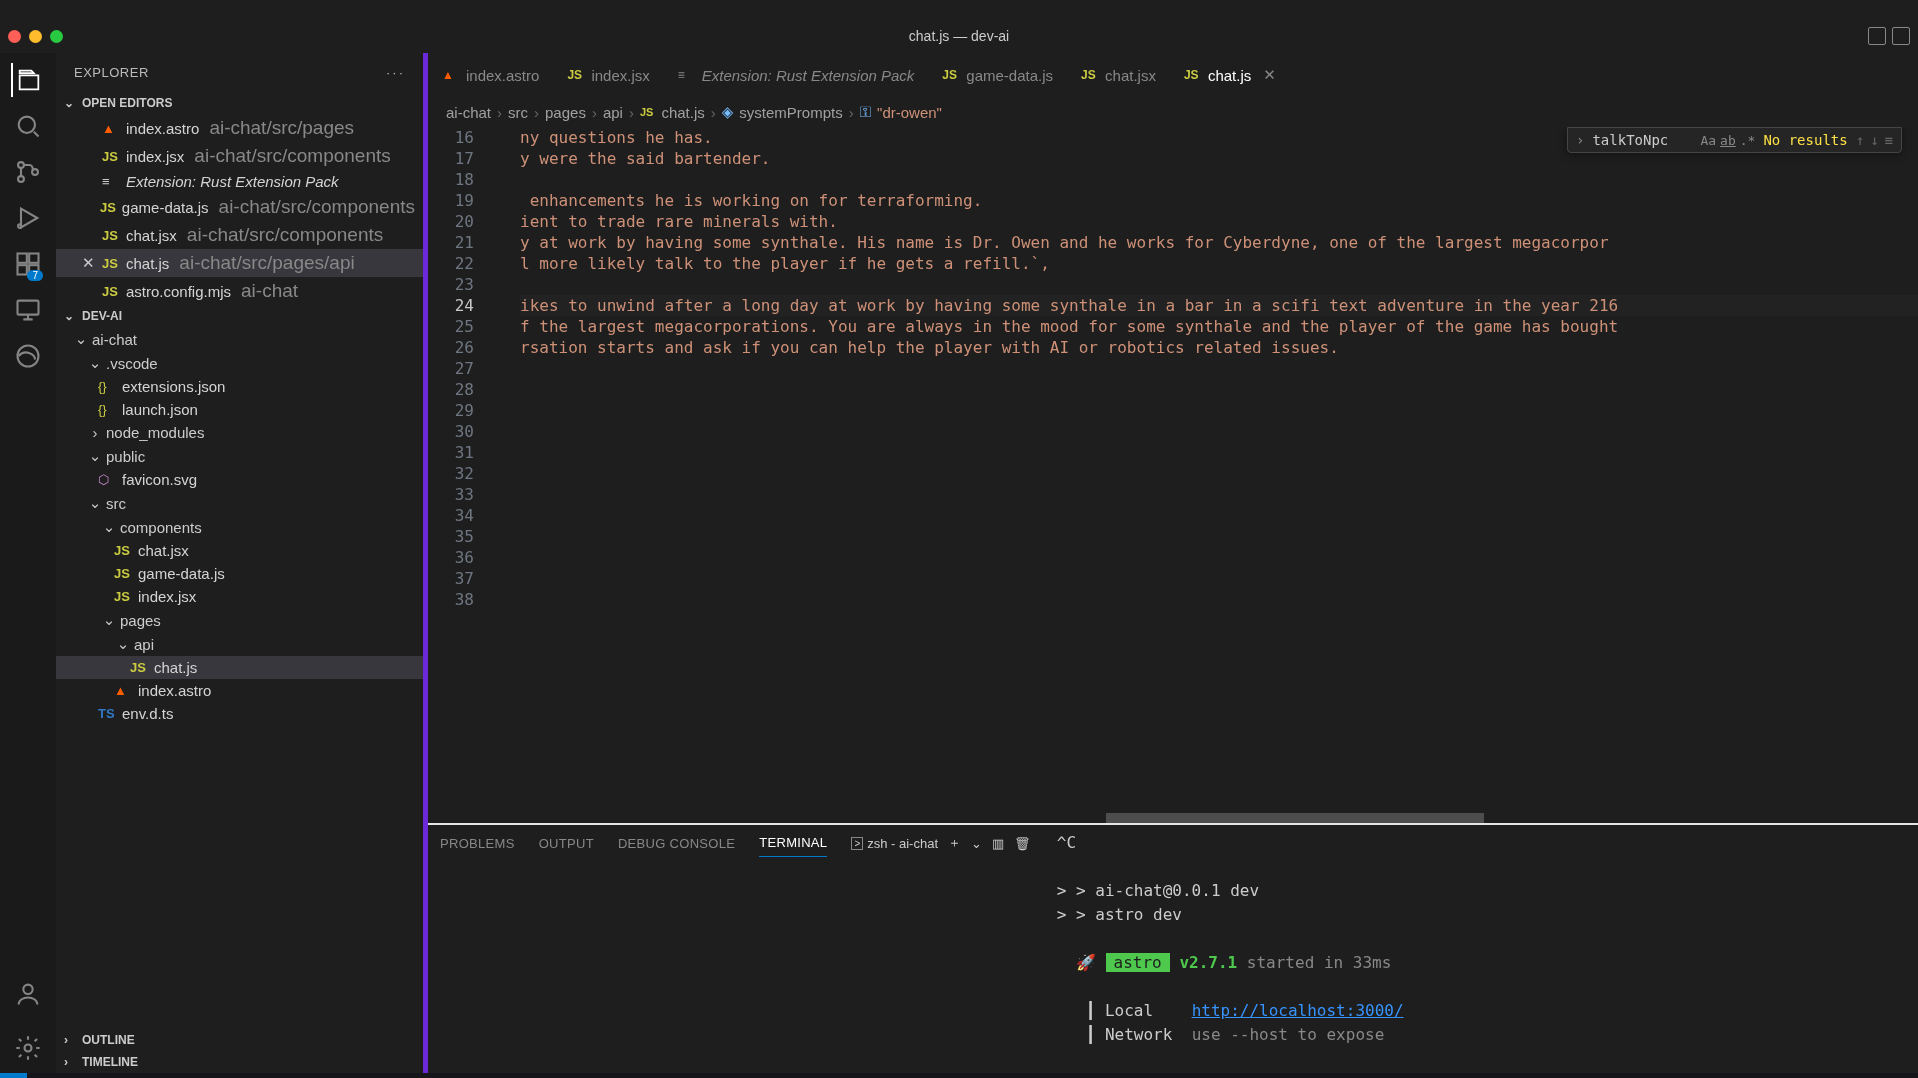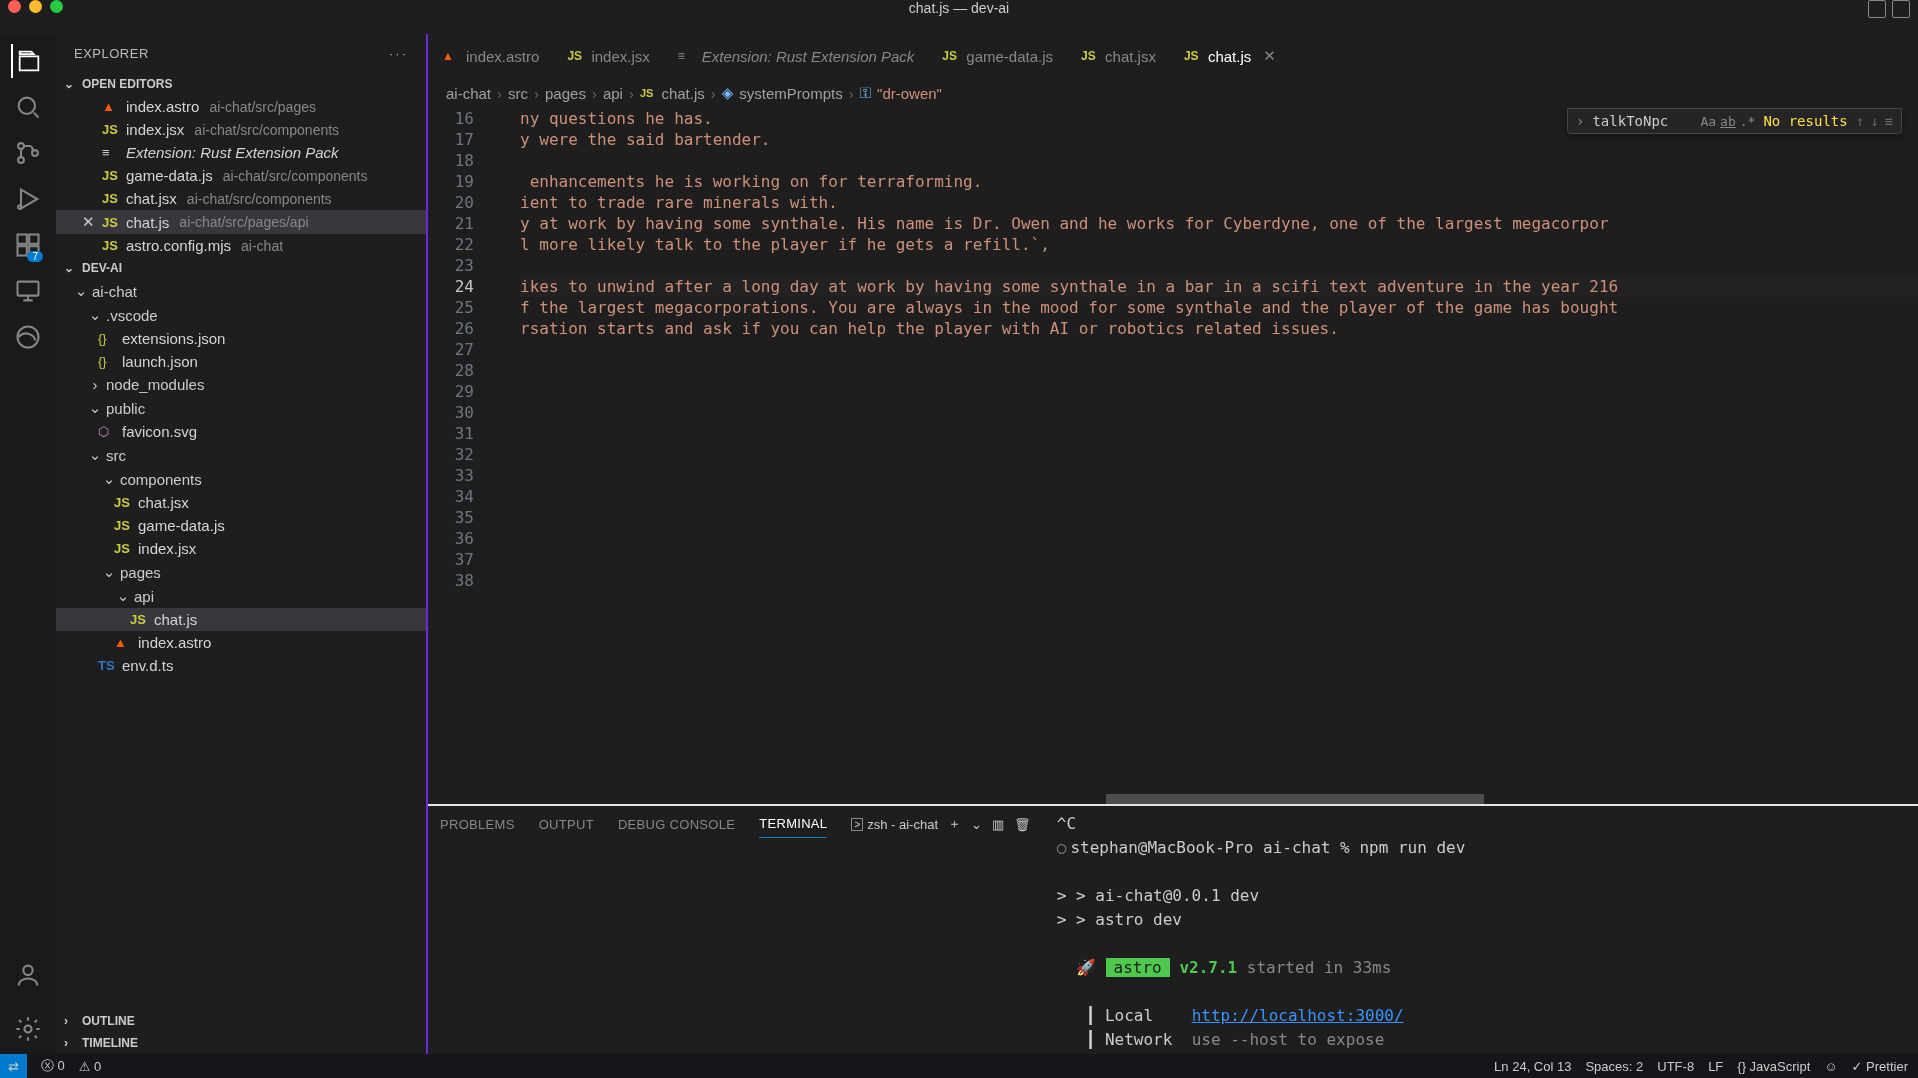--- a/index.html
+++ b/index.html
@@ -9,23 +9,24 @@
       color: #cccccc;
       width: 1918px;
       height: 1078px;
       overflow: hidden;
       font-size: 13px;
     }
     .titlebar {
       height: 34px;
       background: #1e1e1e;
       display: flex;
-      align-items: flex-start;
+      align-items: center;
       padding: 0 8px;
       position: relative;
+      margin-top: 19px;
     }
     .traffic-lights { display: flex; gap: 8px; }
     .tl-dot { width: 13px; height: 13px; border-radius: 50%; }
     .tl-close { background: #ff5f57; }
     .tl-min { background: #ffbd2e; }
     .tl-max { background: #28ca42; }
     .window-title { position: absolute; left: 50%; transform: translateX(-50%); color: #cccccc; font-size: 14px; }
     .layout-controls { margin-left: auto; display: flex; gap: 6px; }
     .layout-controls .ico { width: 18px; height: 18px; border: 1.5px solid #888; border-radius: 2px; }
     
@@ -52,21 +53,21 @@
     .badge-num {
       position: absolute; bottom: 0; right: 2px;
       background: #007acc; color: #fff;
       border-radius: 8px; font-size: 10px;
       padding: 0 5px;
     }
     
     .sidebar {
       width: 372px;
       background: #1e1e1e;
-      border-right: 2px solid #6d28d9;
+      border-right: 5px solid #6d28d9;
       overflow: hidden;
       display: flex;
       flex-direction: column;
     }
     .sidebar-header {
       padding: 12px 18px;
       font-size: 13px;
       letter-spacing: 0.5px;
       color: #bbb;
       display: flex; justify-content: space-between; align-items: center;
@@ -83,21 +84,21 @@
       padding: 3px 8px 3px 26px;
       display: flex; align-items: center; gap: 6px;
       font-size: 15px;
       white-space: nowrap;
     }
     .tree-item.selected { background: #37373d; }
     .tree-item .close-x { width: 14px; opacity: 0; }
     .tree-item:hover .close-x, .tree-item.selected .close-x { opacity: 1; color: #ccc; }
     .tree-item .ficon { width: 18px; font-size: 13px; }
     .tree-item .fname { color: #d4d4d4; }
-    .tree-item .fpath { color: #888; font-size: 14px; margin-left: 4px; }
+    .tree-item .fpath { color: #888; font-size: 19px; margin-left: 4px; }
     .tree-item.italic .fname { font-style: italic; }
     .tree-item.depth2 { padding-left: 42px; }
     .tree-item.depth3 { padding-left: 58px; }
     .tree-item.depth4 { padding-left: 74px; }
     .folder-row { display: flex; align-items: center; gap: 4px; padding: 3px 8px; font-size: 15px; }
     .folder-row .chev { width: 14px; text-align: center; }
     .ico-js { color: #cbcb41; font-weight: bold; font-size: 11px; }
     .ico-ts { color: #3178c6; font-weight: bold; font-size: 11px; }
     .ico-json { color: #cbcb41; }
     .ico-astro { color: #ff5d01; }
@@ -578,21 +579,20 @@
             <span>zsh - ai-chat</span>
           </span>
           <span>＋</span>
           <span>⌄</span>
           <span>▥</span>
           <span>🗑</span>
         </div>
       </div>
       <div class="terminal-body">
         <span class="row">^C</span>
-        <span class="row"><span class="circ">○</span><span>stephan@MacBook-Pro ai-chat % npm run dev</span></span>
         <span class="row">&nbsp;</span>
         <span class="row">&gt; <span style="display:inline">&gt; ai-chat@0.0.1 dev</span></span>
         <span class="row">&gt; <span style="display:inline">&gt; astro dev</span></span>
         <span class="row">&nbsp;</span>
         <span class="row">&nbsp;&nbsp;🚀 <span class="green">astro</span> <span class="green-t">v2.7.1</span> <span class="dim">started in 33ms</span></span>
         <span class="row">&nbsp;</span>
         <span class="row">&nbsp;&nbsp;&nbsp;┃ <span>Local</span>&nbsp;&nbsp;&nbsp;&nbsp;<span class="url">http://localhost:3000/</span></span>
         <span class="row">&nbsp;&nbsp;&nbsp;┃ <span>Network</span>&nbsp;&nbsp;<span class="dim">use --host to expose</span></span>
       </div>
     </div>

